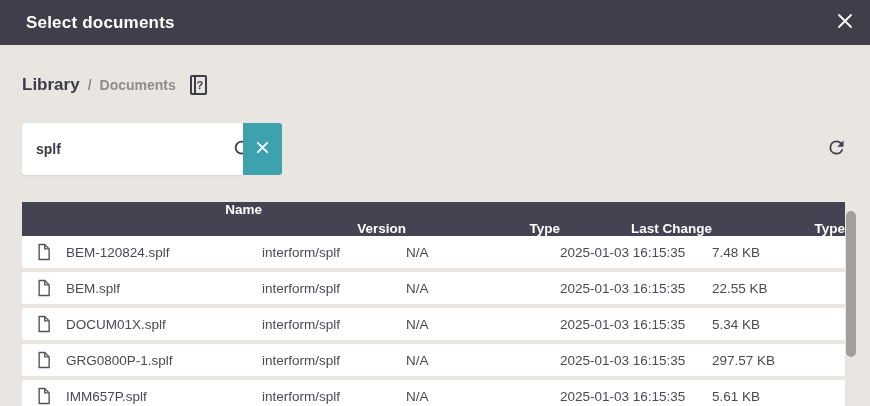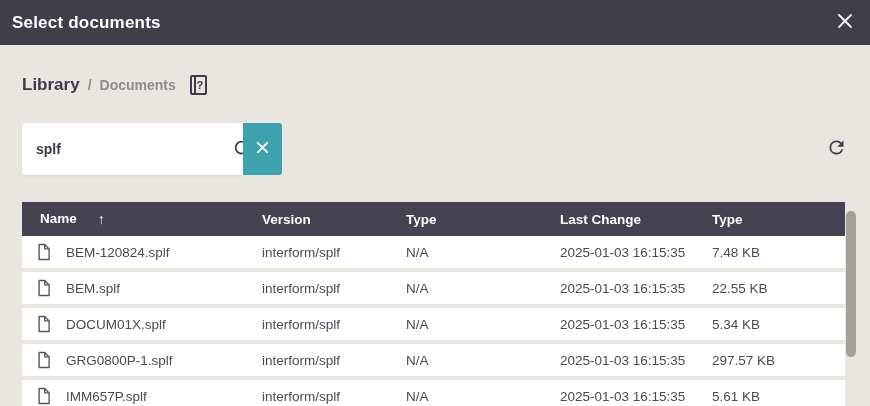--- a/index.html
+++ b/index.html
@@ -6,21 +6,21 @@
   html,body { width:870px; height:406px; overflow:hidden; }
   body {
     font-family:"Liberation Sans", sans-serif;
     background:#e9e5e0;
     position:relative;
   }
   
   .titlebar {
     height:45px; background:#413e4b;
     display:flex; align-items:center; justify-content:space-between;
-    padding:0 13px 0 12px;
+    padding:0 13px 0 26px;
   }
   .titlebar h1 { color:#fff; font-size:17px; font-weight:700; letter-spacing:.2px; }
   .close-btn {
     width:24px; height:24px; display:flex; align-items:center; justify-content:center;
     cursor:pointer; background:none; border:none;
   }
   
   .content { padding:0 22px; position:relative; }
   .breadcrumb {
     margin-top:28px; display:flex; align-items:center; gap:8px; height:24px;
@@ -62,21 +62,21 @@
     background:none; border:none; cursor:pointer; display:flex;
     margin-right:1px;
   }
   
   .table-wrap { margin-top:27px; width:823px; position:relative; }
   .thead {
     background:#454252; height:34px; color:#fff;
     display:grid; grid-template-columns:240px 144px 154px 152px 1fr;
     align-items:center; font-size:13.5px; font-weight:700;
   }
-  .thead .th { padding-left:0; display:flex; align-items:flex-start; gap:21px; }
+  .thead .th { padding-left:0; display:flex; align-items:flex-end; gap:21px;flex-direction:column; }
   .thead .th:first-child { padding-left:18px; cursor:pointer; }
   .sort-arrow { font-size:14px; font-weight:700; }
   .trow {
     background:#fff; height:32px; margin-top:4px;
     display:grid; grid-template-columns:44px 196px 144px 154px 152px 1fr;
     align-items:center; font-size:13.5px; color:#4b4a54; cursor:pointer;
   }
   .trow:first-of-type { margin-top:0; }
   .trow .icon-cell { display:flex; justify-content:flex-start; padding-left:14px; }
   .trow-partial { background:#fff; height:30px; margin-top:4px; }

